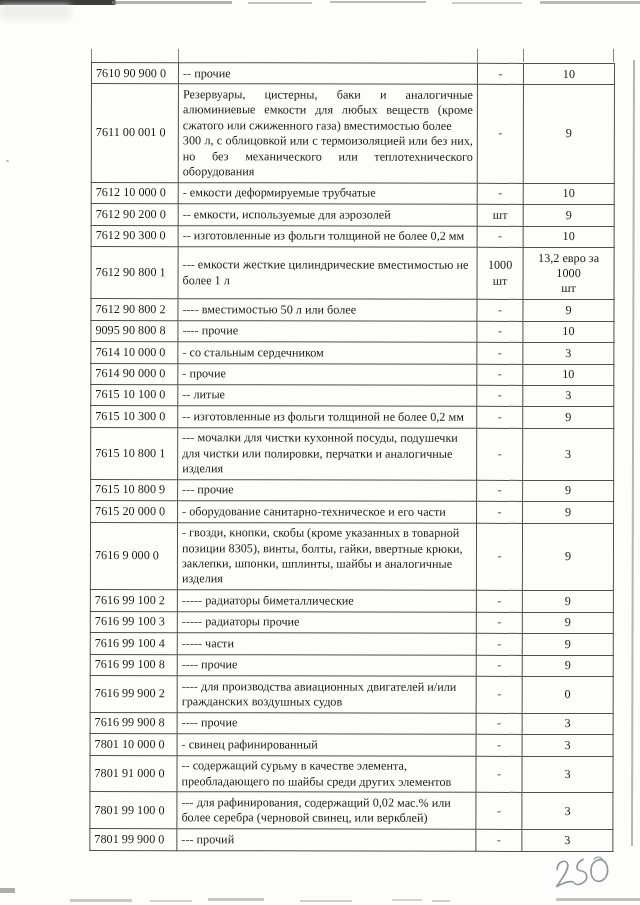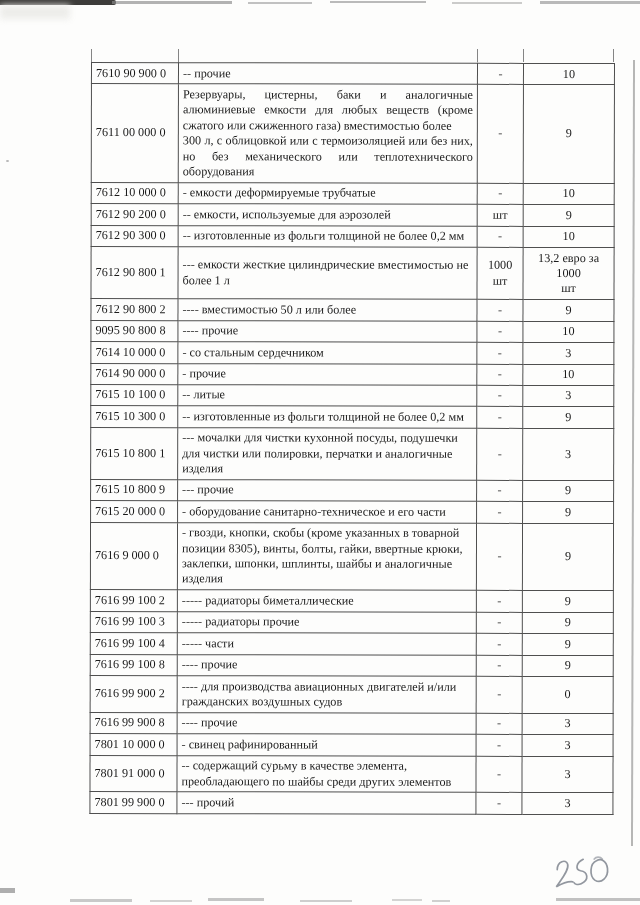--- a/index.html
+++ b/index.html
@@ -98,21 +98,21 @@
       <col style="width:91px">
     </colgroup>
     <tbody>
         <tr>
           <td class="code">7610 90 900 0</td>
           <td class="desc">-- прочие</td>
           <td class="unit">-</td>
           <td class="rate">10</td>
         </tr>
         <tr>
-          <td class="code">7611 00 000 0</td>
+          <td class="code">7611 00 001 0</td>
           <td class="desc justify">Резервуары, цистерны, баки и аналогичные алюминиевые емкости для любых веществ (кроме сжатого или сжиженного газа) вместимостью более
 300 л, с облицовкой или с термоизоляцией или без них, но без механического или теплотехнического оборудования</td>
           <td class="unit">-</td>
           <td class="rate vcenter">9</td>
         </tr>
         <tr>
           <td class="code">7612 10 000 0</td>
           <td class="desc">- емкости деформируемые трубчатые</td>
           <td class="unit">-</td>
           <td class="rate">10</td>
@@ -238,20 +238,26 @@
           <td class="unit">-</td>
           <td class="rate">3</td>
         </tr>
         <tr>
           <td class="code">7801 91 000 0</td>
           <td class="desc">-- содержащий сурьму в качестве элемента, преобладающего по шайбы среди других элементов</td>
           <td class="unit">-</td>
           <td class="rate">3</td>
         </tr>
         <tr>
+          <td class="code">7801 99 100 0</td>
+          <td class="desc">--- для рафинирования, содержащий 0,02 мас.% или более серебра (черновой свинец, или веркблей)</td>
+          <td class="unit">-</td>
+          <td class="rate">3</td>
+        </tr>
+        <tr>
           <td class="code">7801 99 900 0</td>
           <td class="desc">--- прочий</td>
           <td class="unit">-</td>
           <td class="rate">3</td>
         </tr>
       </tbody>
   </table>
 
   <div class="handwritten" aria-label="250">
     <svg width="70" height="48" viewBox="0 0 70 48">

